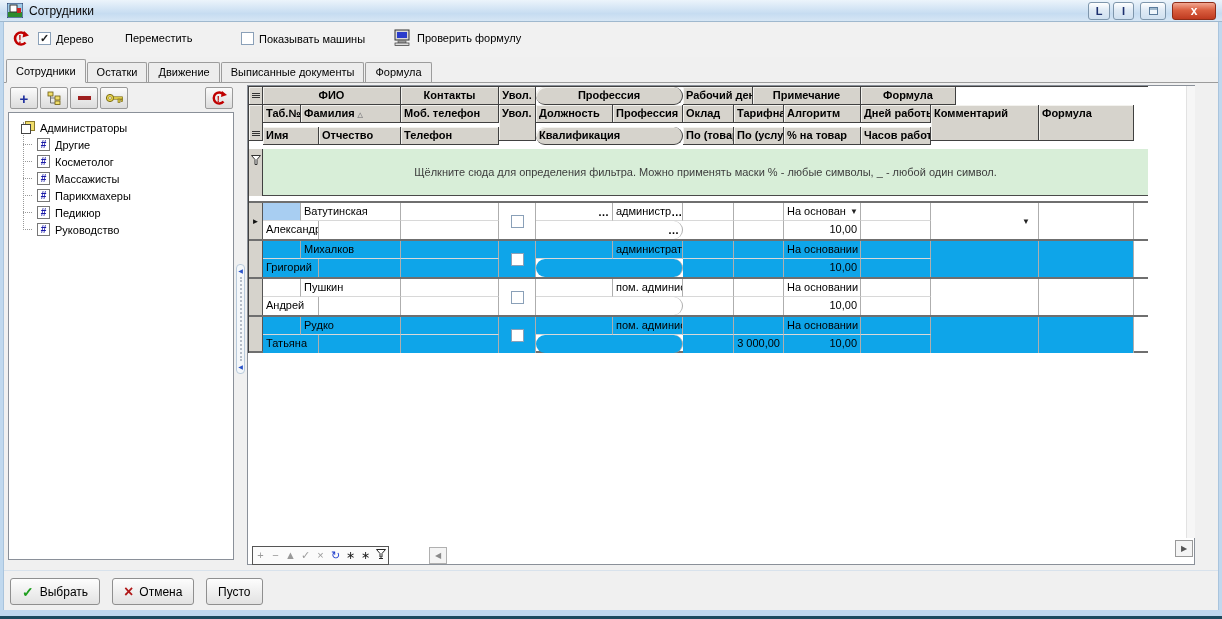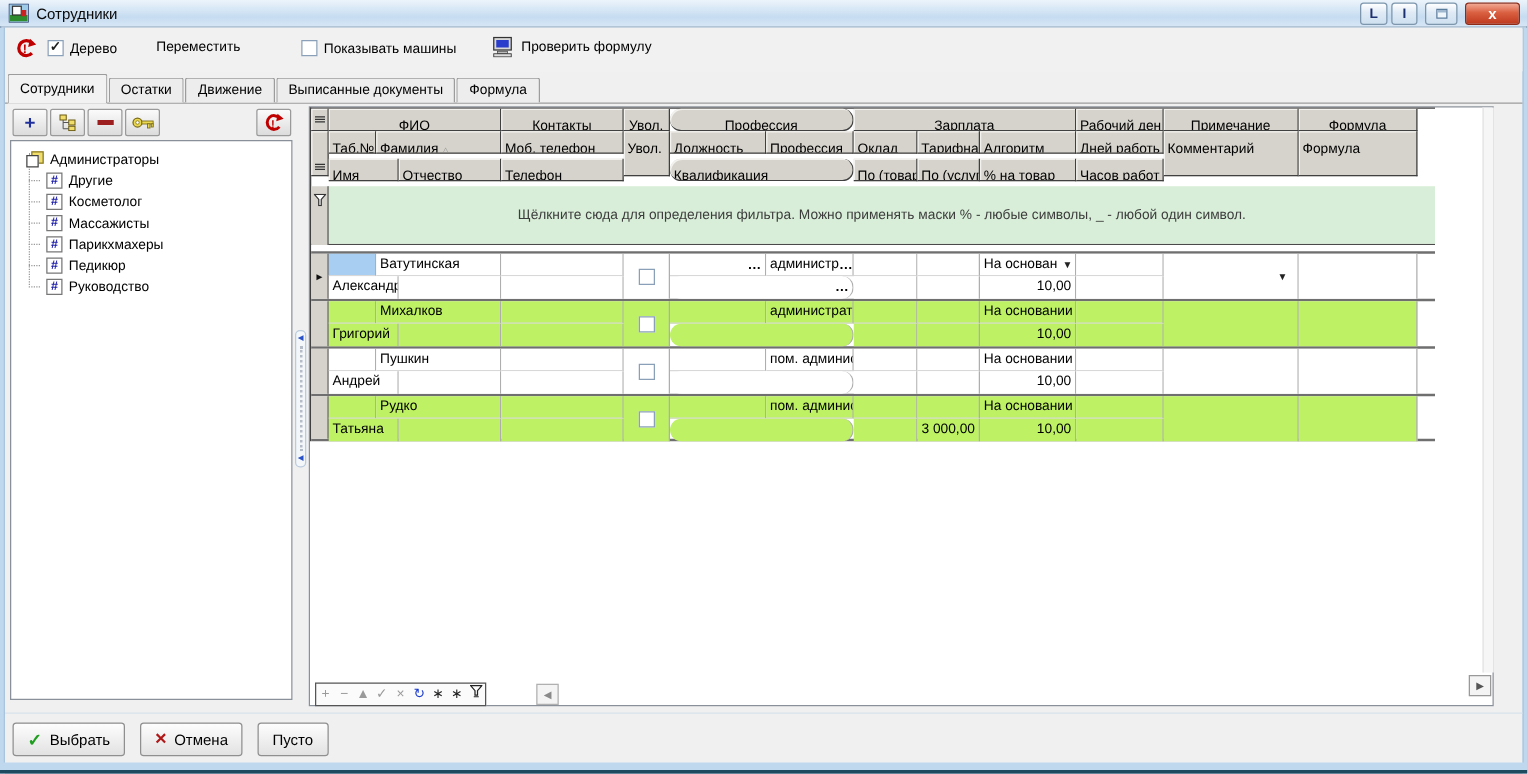--- a/index.html
+++ b/index.html
@@ -55,22 +55,22 @@
     border:1px solid #b9cbdc;border-radius:4px;display:flex;flex-direction:column;align-items:center;
     justify-content:space-between;padding:3px 0;}
   .splitter .sarr{color:#2a52c8;font-size:6px;line-height:6px;}
   .splitter .dots{flex:1;margin:3px 0;border-left:2px dotted #b4bcc8;width:2px;}
   
   .grid-area{position:absolute;left:247px;top:85px;width:948px;height:480px;background:#fff;border:1px solid #8a9099;}
   .vscroll{position:absolute;left:938px;top:0;width:9px;height:452px;background:#f6f6f6;border-left:1px solid #e2e2e2;}
   .tbl{position:absolute;left:0;top:0;width:900px;}
   .hrow{display:flex;}
   .hc{background:#d6d3cc;border-right:1px solid #404040;border-bottom:1px solid #404040;
-    box-shadow:inset 1px 1px 0 #f3f2ee;padding:8px 3px;overflow:hidden;white-space:nowrap;
-    height:18px;line-height:13px;}
+    box-shadow:inset 1px 1px 0 #f3f2ee;padding:2px 3px;overflow:hidden;white-space:nowrap;
+    height:18px;line-height:13px;font-weight:bold;}
   .hc.center{text-align:center;}
   .hc.tall{height:36px;}
   .ind{width:14px;flex:0 0 14px;background:#d6d3cc;border-right:1px solid #404040;display:flex;
     align-items:center;justify-content:center;}
   .ind-h{border-bottom:1px solid #404040;box-shadow:inset 1px 1px 0 #f3f2ee;}
   .mini-lines{width:8px;}
   .mini-lines i{display:block;height:1px;background:#333;margin:1px 0;}
   .colgrp{display:flex;flex-direction:column;}
   .ln{display:flex;height:22px;}
   .sortmark{color:#8a8a8a;font-size:7px;margin-left:3px;}
@@ -81,21 +81,21 @@
   .frow .ind{height:47px;}
   .gap{height:5px;background:#fff;}
   
   .record{display:flex;border-top:2px solid #6f6f6f;height:38px;}
   .record:last-of-type{border-bottom:2px solid #6f6f6f;}
   .record .ind{border-right:1px solid #555;font-size:8px;color:#111;}
   .c{border-right:1px solid #aeaeae;padding:1px 3px;overflow:hidden;white-space:nowrap;
     height:18px;line-height:15px;background:#fff;}
   .lt .c{border-bottom:1px solid #d8d8d8;height:18px;}
   .cellv{border-right:1px solid #aeaeae;height:36px;background:#fff;padding:1px 3px;overflow:hidden;}
-  .green .c,.green .cellv{background:#bef264;}
+  .green .c,.green .cellv{background:#0ea5e9;}
   .c.r{text-align:right;}
   .c.flexsb{display:flex;justify-content:space-between;align-items:center;padding-right:2px;}
   .c.flexend{display:flex;justify-content:flex-end;align-items:center;padding-right:2px;}
   .dots3{font-weight:bold;letter-spacing:1px;line-height:8px;}
   .dd{font-size:8px;color:#222;}
   .tabcell-sel{background:#a8cef2 !important;}
   .uvcell{display:flex;align-items:center;justify-content:center;}
   .notecell{display:flex;align-items:center;justify-content:flex-end;padding-right:8px;}.w38{width:38px;flex:0 0 38px;}.w100{width:100px;flex:0 0 100px;}
   .w56{width:56px;flex:0 0 56px;}.w82{width:82px;flex:0 0 82px;}.w98{width:98px;flex:0 0 98px;}
   .w37{width:37px;flex:0 0 37px;}.w77{width:77px;flex:0 0 77px;}.w70{width:70px;flex:0 0 70px;}
@@ -271,21 +271,20 @@
             <span class="mini-lines">
               <i></i>
               <i></i>
               <i></i>
             </span>
           </div>
         <div class="hc center w138">ФИО</div>
         <div class="hc center w98">Контакты</div>
         <div class="hc center w37">Увол.</div>
         <div class="hc center w147">Профессия</div>
-        <div class="hc center w178">Зарплата</div>
         <div class="hc w70">Рабочий ден</div>
         <div class="hc center w108">Примечание</div>
         <div class="hc center w95">Формула</div>
       </div>
 
       <div class="hrow">
         <div class="ind ind-h" style="height:36px;align-items:flex-end;padding-bottom:3px;">
             <span class="mini-lines">
               <i></i>
               <i></i>

